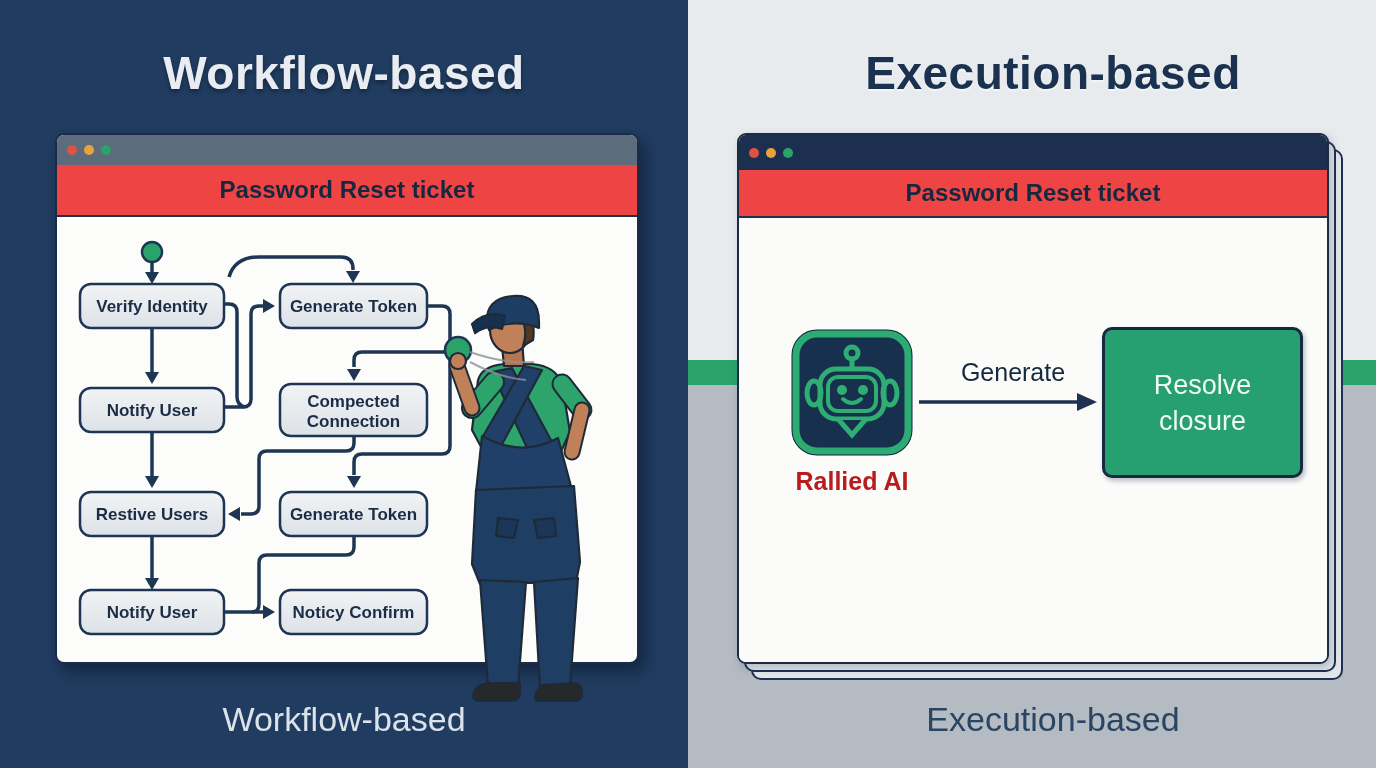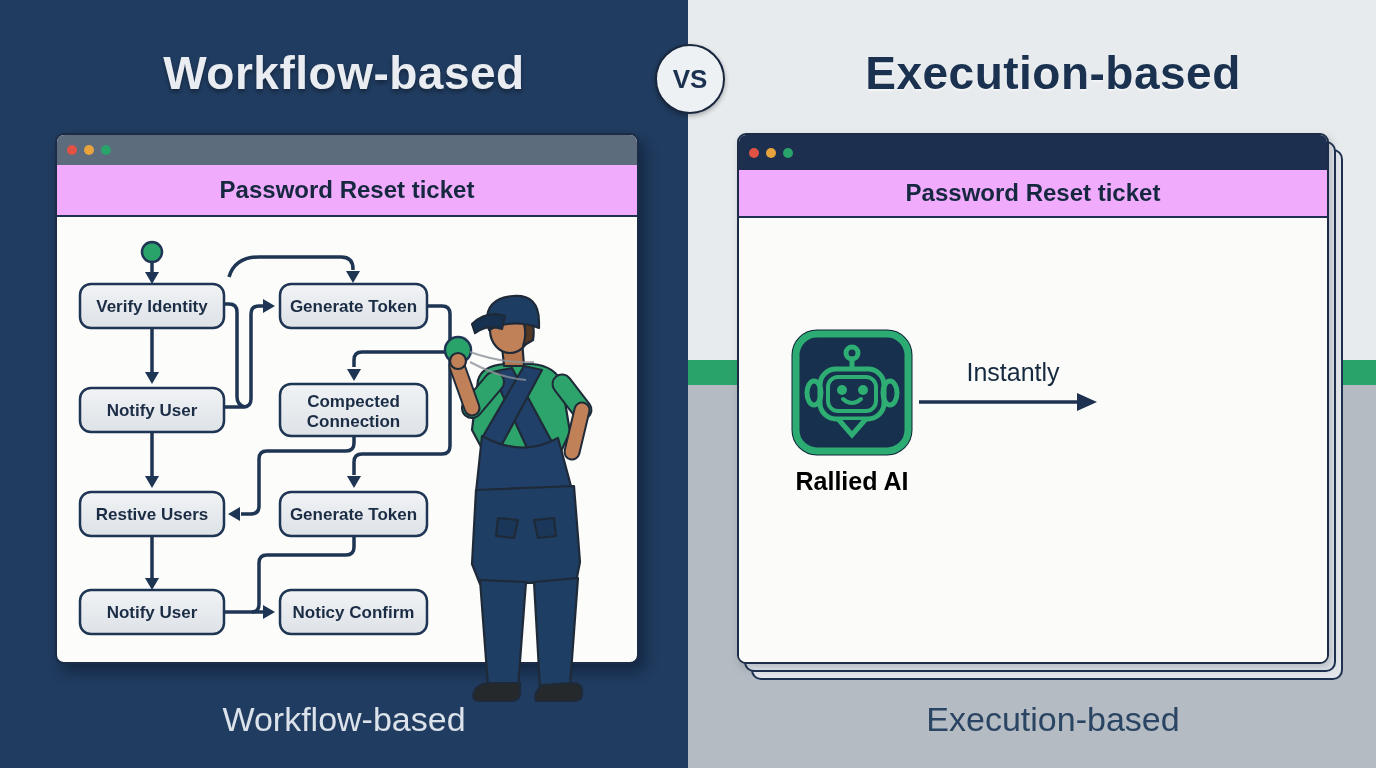--- a/index.html
+++ b/index.html
@@ -33,41 +33,41 @@
     box-shadow:6px 8px 14px rgba(5,15,30,.45);}
   .right-window{left:49px;top:133px;width:588px;height:527px;z-index:4;
     box-shadow:3px 4px 8px rgba(40,55,70,.25);}
   .titlebar{height:30px;display:flex;align-items:center;padding-left:10px;gap:7px;}
   .titlebar.gray{background:#5c6c7c;}
   .titlebar.navy{height:35px;background:#1c2f4e;}
   .dot{width:10px;height:10px;border-radius:50%;display:inline-block;}
   .dot.red{background:#e05243;}
   .dot.yellow{background:#e8a33d;}
   .dot.green{background:#2aa36b;}
-  .window-header{background:#f0abfc;border-bottom:2px solid #1e3150;
+  .window-header{background:#ef4444;border-bottom:2px solid #1e3150;
     text-align:center;font-weight:700;color:#16283f;}
   .left-window .window-header{height:50px;line-height:50px;font-size:24px;}
   .right-window .window-header{height:46px;line-height:46px;font-size:24px;}
   .window-content{position:relative;background:#fcfcfb;}
   .left-window .window-content{height:388px;}
   .right-window .window-content{height:444px;background:#fbfbfa;}
   
   .stack-card{position:absolute;width:588px;height:527px;background:#e3e7eb;
     border:2.5px solid #1e3150;border-radius:10px;}
   .stack-card.c1{left:56px;top:141px;z-index:3;}
   .stack-card.c2{left:63px;top:149px;z-index:2;}
   
   svg text{font-family:"Liberation Sans","DejaVu Sans",sans-serif;}
   .flow-label{font-size:17px;font-weight:600;fill:#1b2c45;}
   
   .worker{position:absolute;left:430px;top:280px;width:230px;height:435px;z-index:5;}
   
   .robot-icon{position:absolute;left:50px;top:109px;width:126px;height:131px;}
   .agent-label{position:absolute;left:13px;top:249px;width:200px;text-align:center;
-    font-size:25px;font-weight:700;color:#000000;}
+    font-size:25px;font-weight:700;color:#b91c1c;}
   .instant-label{position:absolute;left:180px;top:140px;width:188px;text-align:center;
     font-size:25px;font-weight:500;color:#15293f;}
   .instant-arrow{position:absolute;left:180px;top:172px;}
   .result-box{position:absolute;left:363px;top:109px;width:195px;height:145px;
     background:#26a070;border:3px solid #15293f;border-radius:10px;
     display:flex;flex-direction:column;align-items:center;justify-content:center;
     color:#effaf4;font-size:27px;font-weight:500;line-height:36px;
     box-shadow:2px 3px 5px rgba(30,45,60,.3);}
 </style>
 </head>
@@ -233,30 +233,31 @@
             <path d="M50,93 L63,108 L76,93" fill="#16304d"></path>
           </g>
           <g fill="#2fae74">
             <circle cx="53" cy="63" r="5"></circle>
             <circle cx="74" cy="63" r="5"></circle>
           </g>
         </svg>
 
         <div class="agent-label">Rallied AI</div>
 
-        <div class="instant-label">Instantly</div>
+        <div class="instant-label">Generate</div>
 
         <svg class="instant-arrow" width="182" height="24" viewBox="0 0 182 24">
           <line x1="0" y1="12" x2="158" y2="12" stroke="#1e3150" stroke-width="3.5"></line>
           <polygon points="158,3 178,12 158,21" fill="#1e3150"></polygon>
         </svg>
 
+        <div class="result-box">
+          <span>Resolve</span>
+          <span>closure</span>
+        </div>
       </div>
     </div>
 
     <div class="panel-caption right-caption">Execution-based</div>
   </div>
 
-  <div class="vs-badge">
-    <span>VS</span>
-  </div>
 
 </div>
 
 </body></html>

